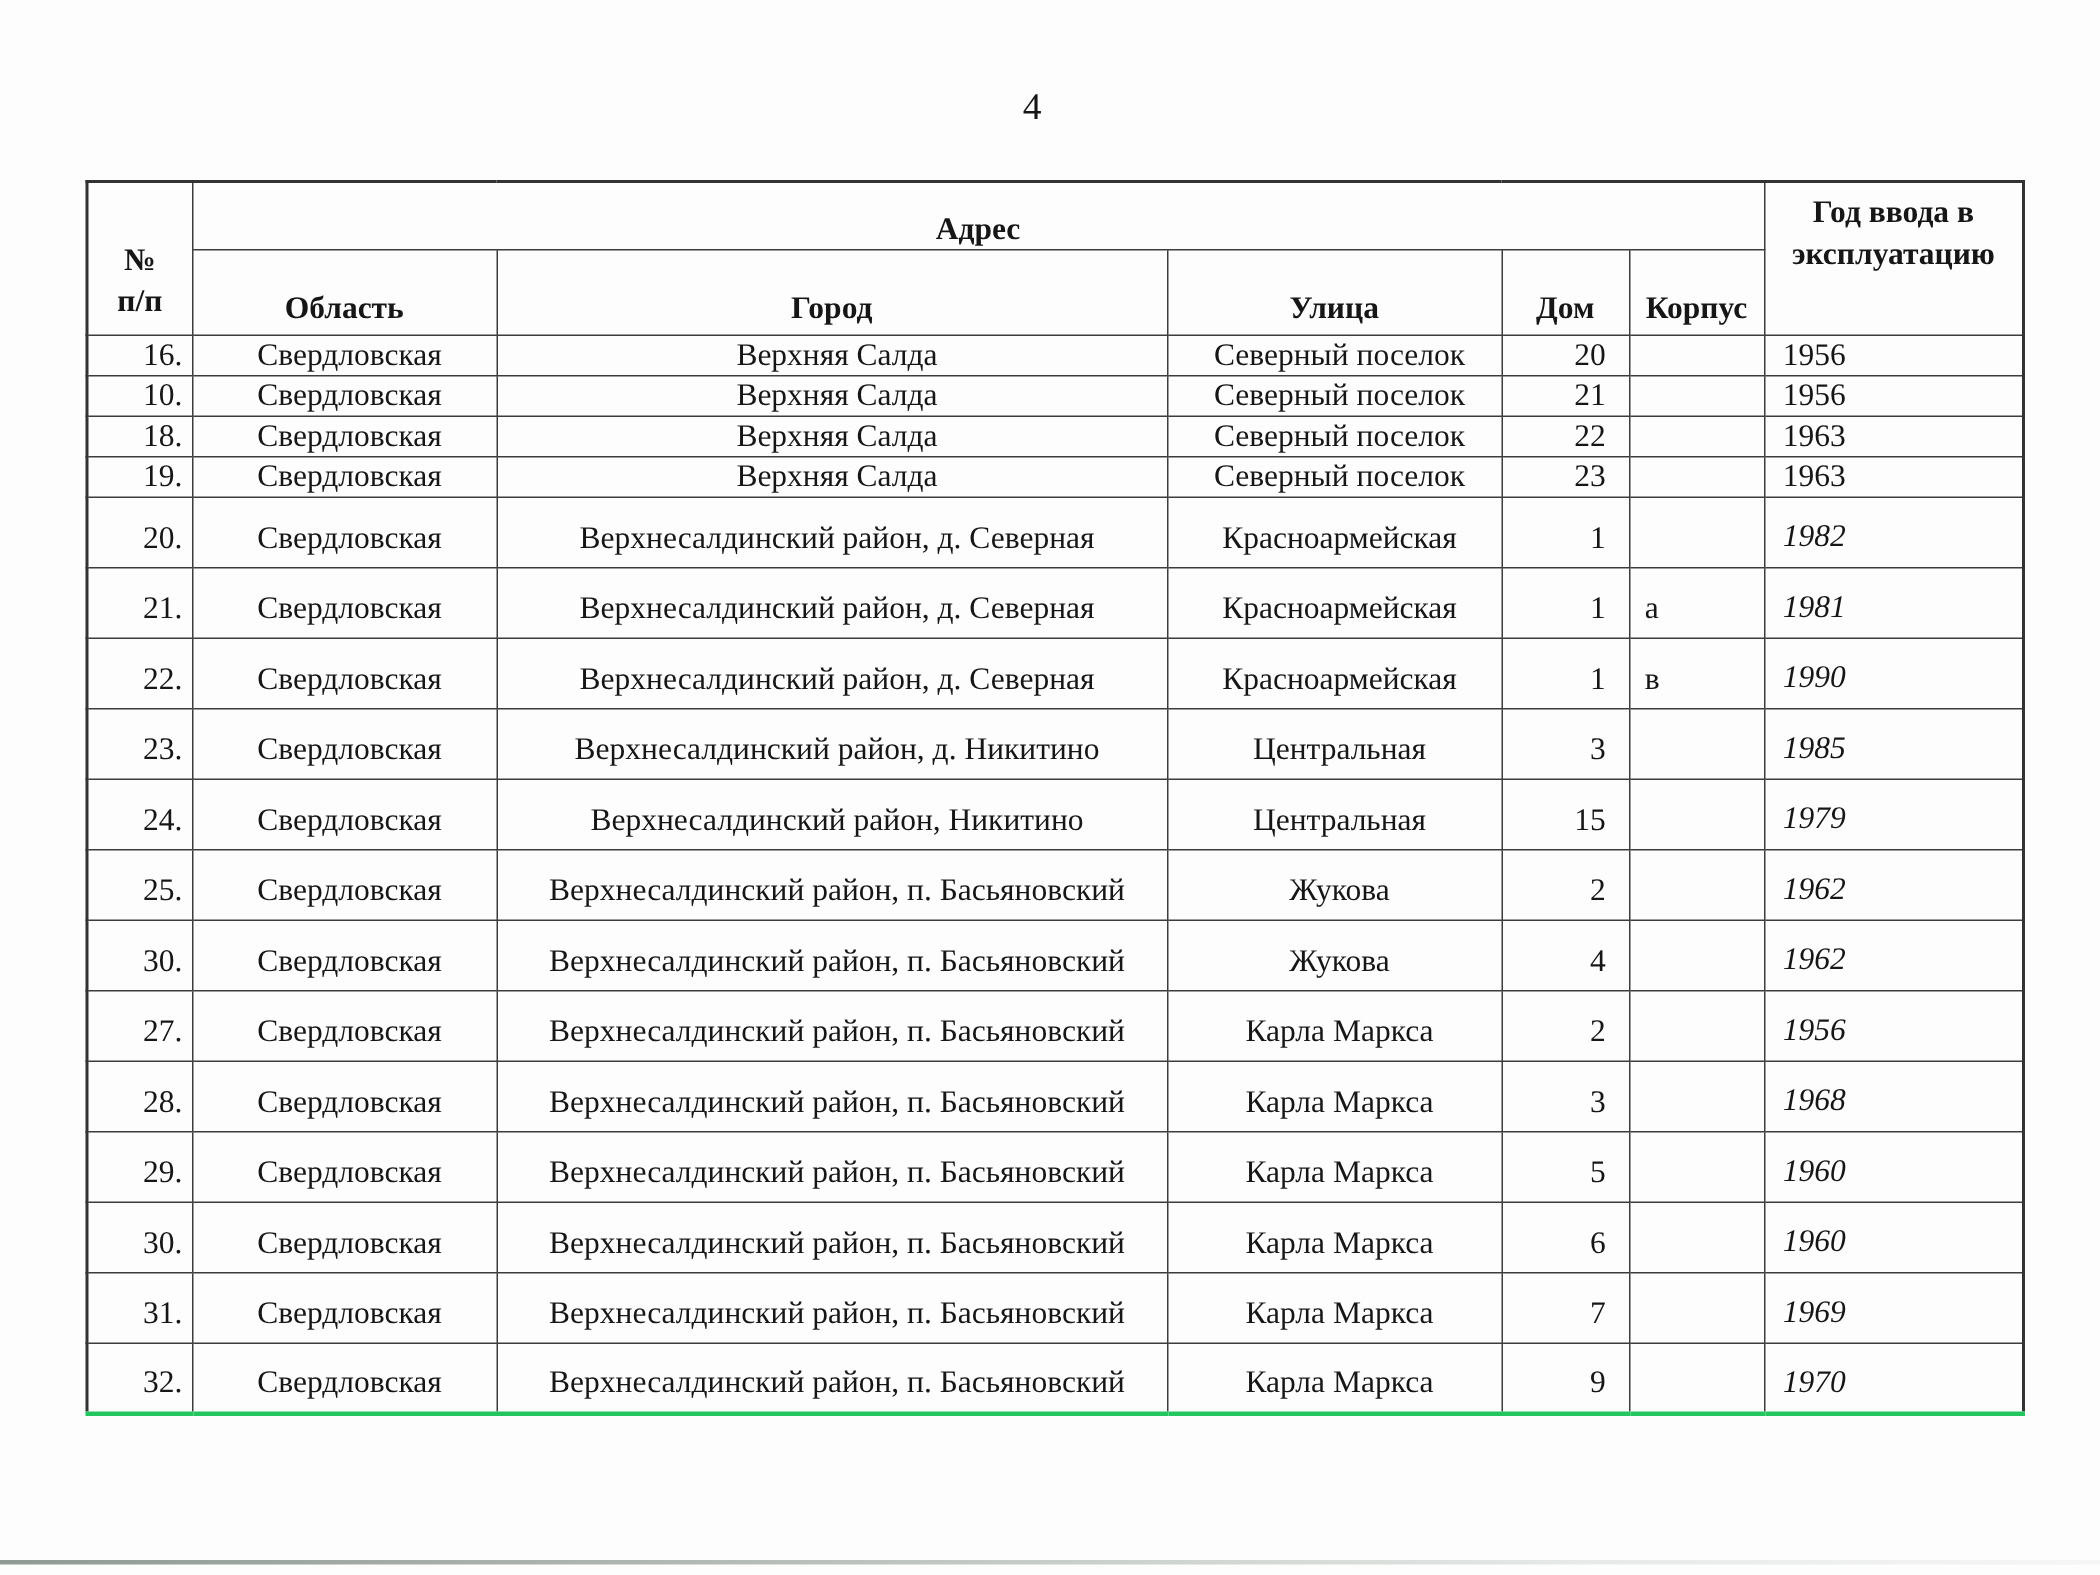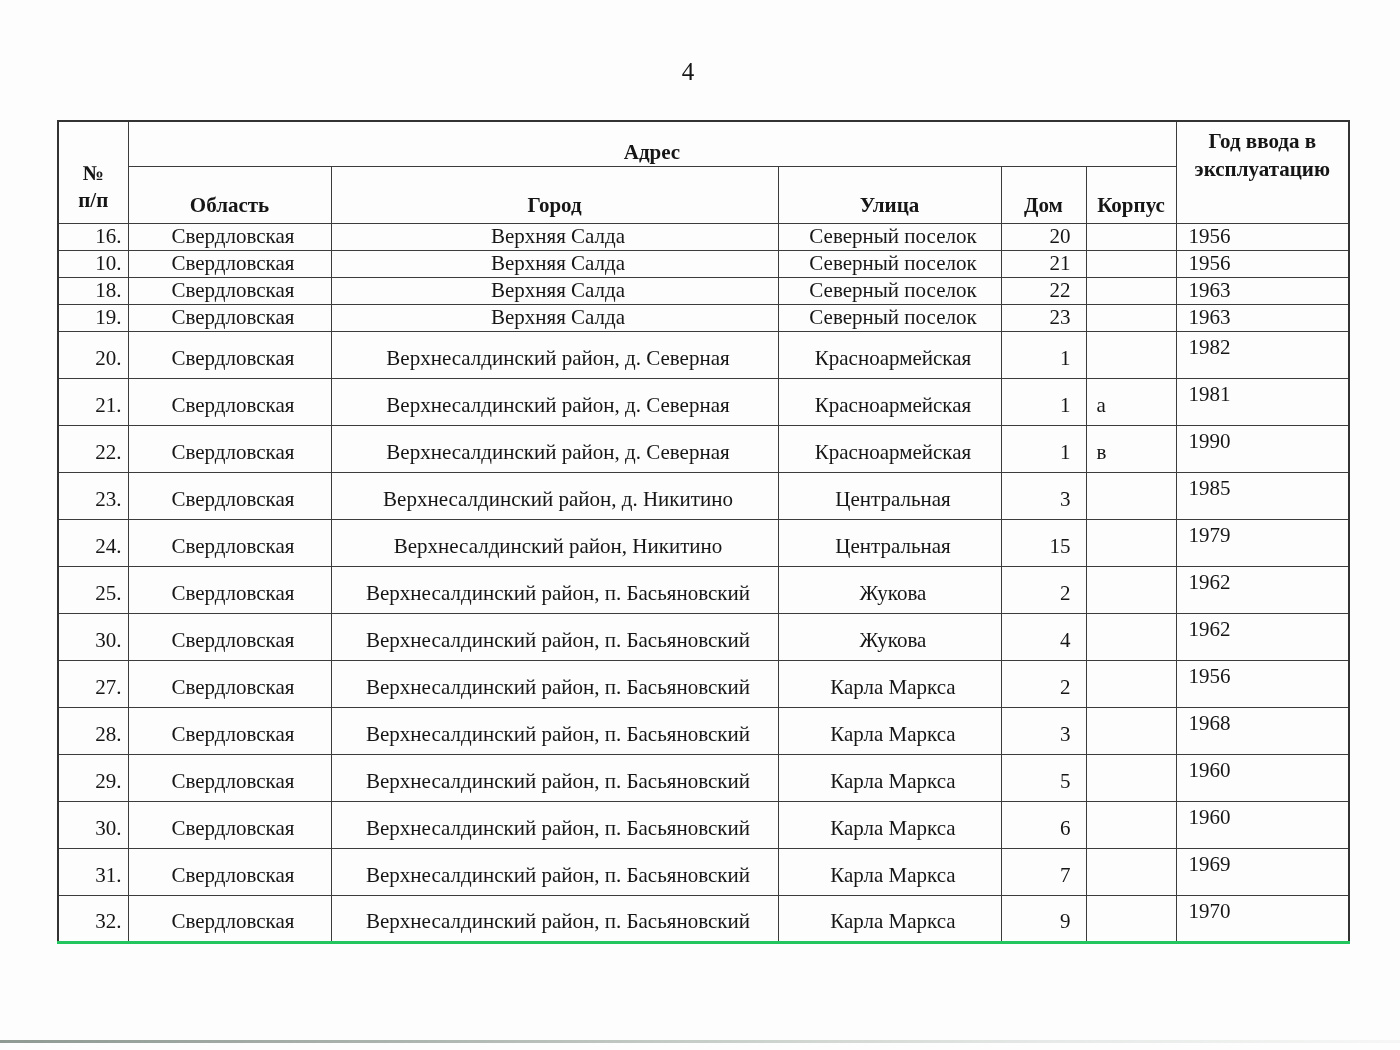--- a/index.html
+++ b/index.html
@@ -49,21 +49,21 @@
     vertical-align:top;
     padding-top:5px !important;
     line-height:1.35;
   }
   .head-sub th{vertical-align:bottom;padding-bottom:5px !important;}
   tbody tr.single{height:27px;}
   tbody tr.tall{height:47px;}
   tbody td{padding:0;}
   tr.single td{vertical-align:middle;margin-top:18px;}
   tr.tall td{vertical-align:bottom;padding-bottom:7px;}
-  tr.tall td.c-year{vertical-align:top;padding-top:3px;padding-bottom:0;}
+  tr.tall td.c-year{vertical-align:top;padding-top:13px;padding-bottom:0;font-style:italic;}
   .c-num{text-align:right;padding-right:6px !important;}
   .c-text{text-align:center;padding-left:7px !important;white-space:nowrap;}
   .c-house{text-align:right;padding-right:15px !important;}
   .c-korpus{text-align:left;padding-left:10px !important;}
   .c-year{text-align:left;padding-left:12px !important;}
   tbody tr:last-child td{border-bottom:3px solid #22c55e;}
   .scan-line{
     position:absolute;
     left:0;top:1040px;
     width:1400px;height:3px;

